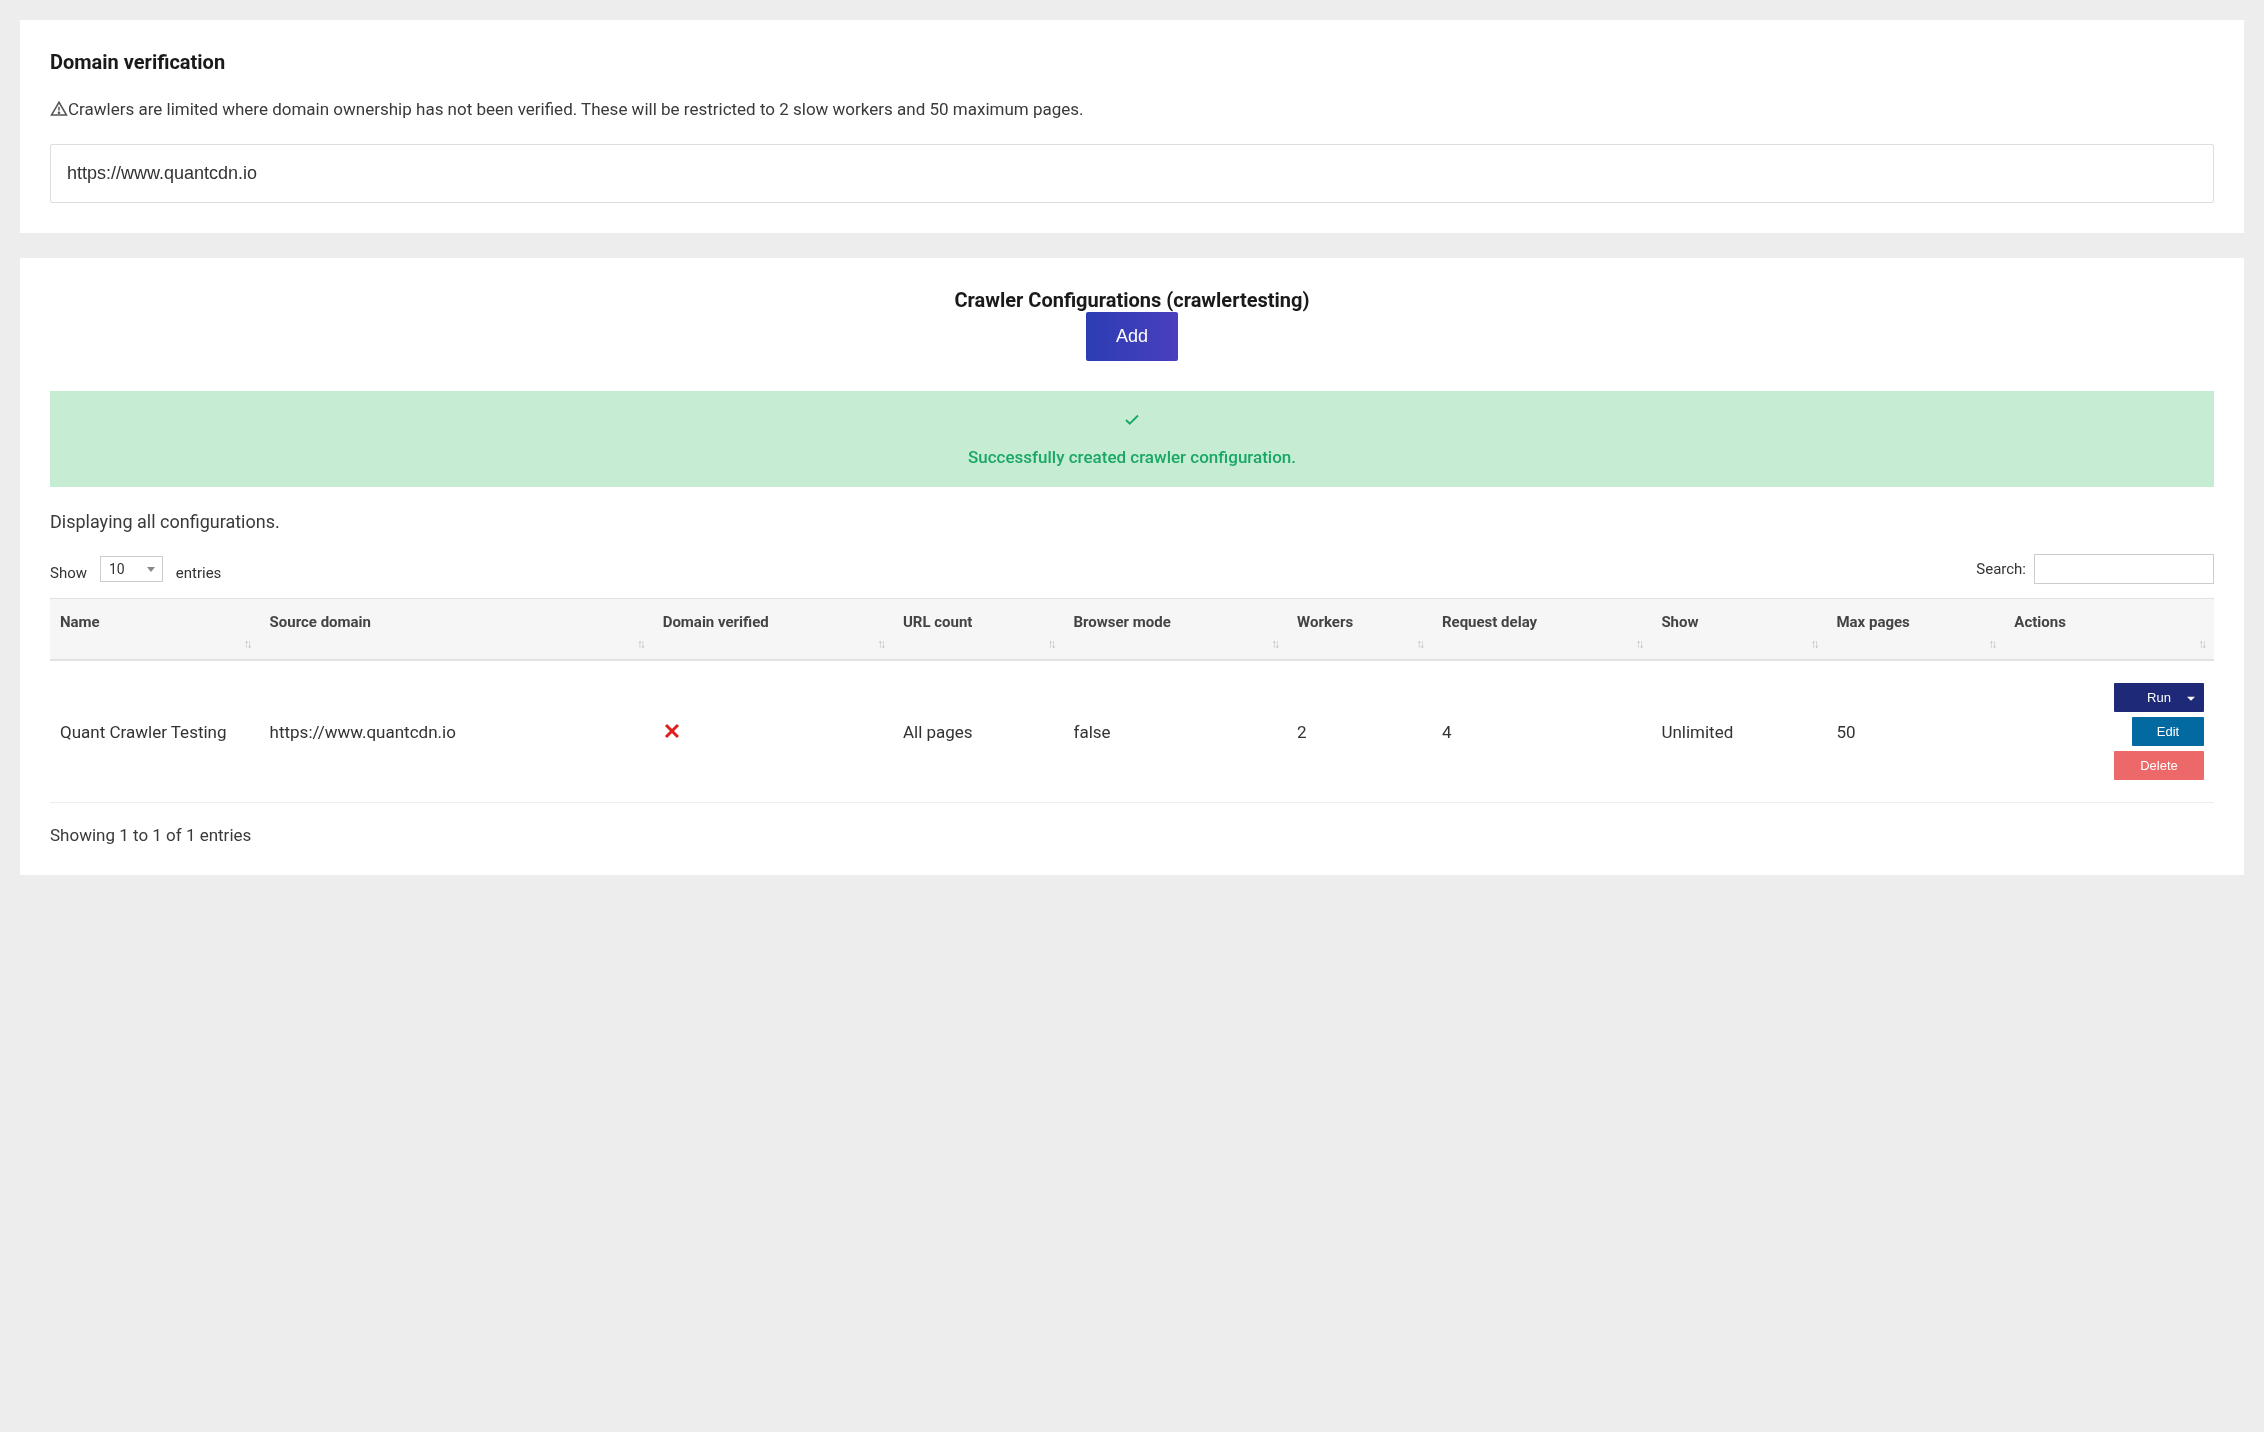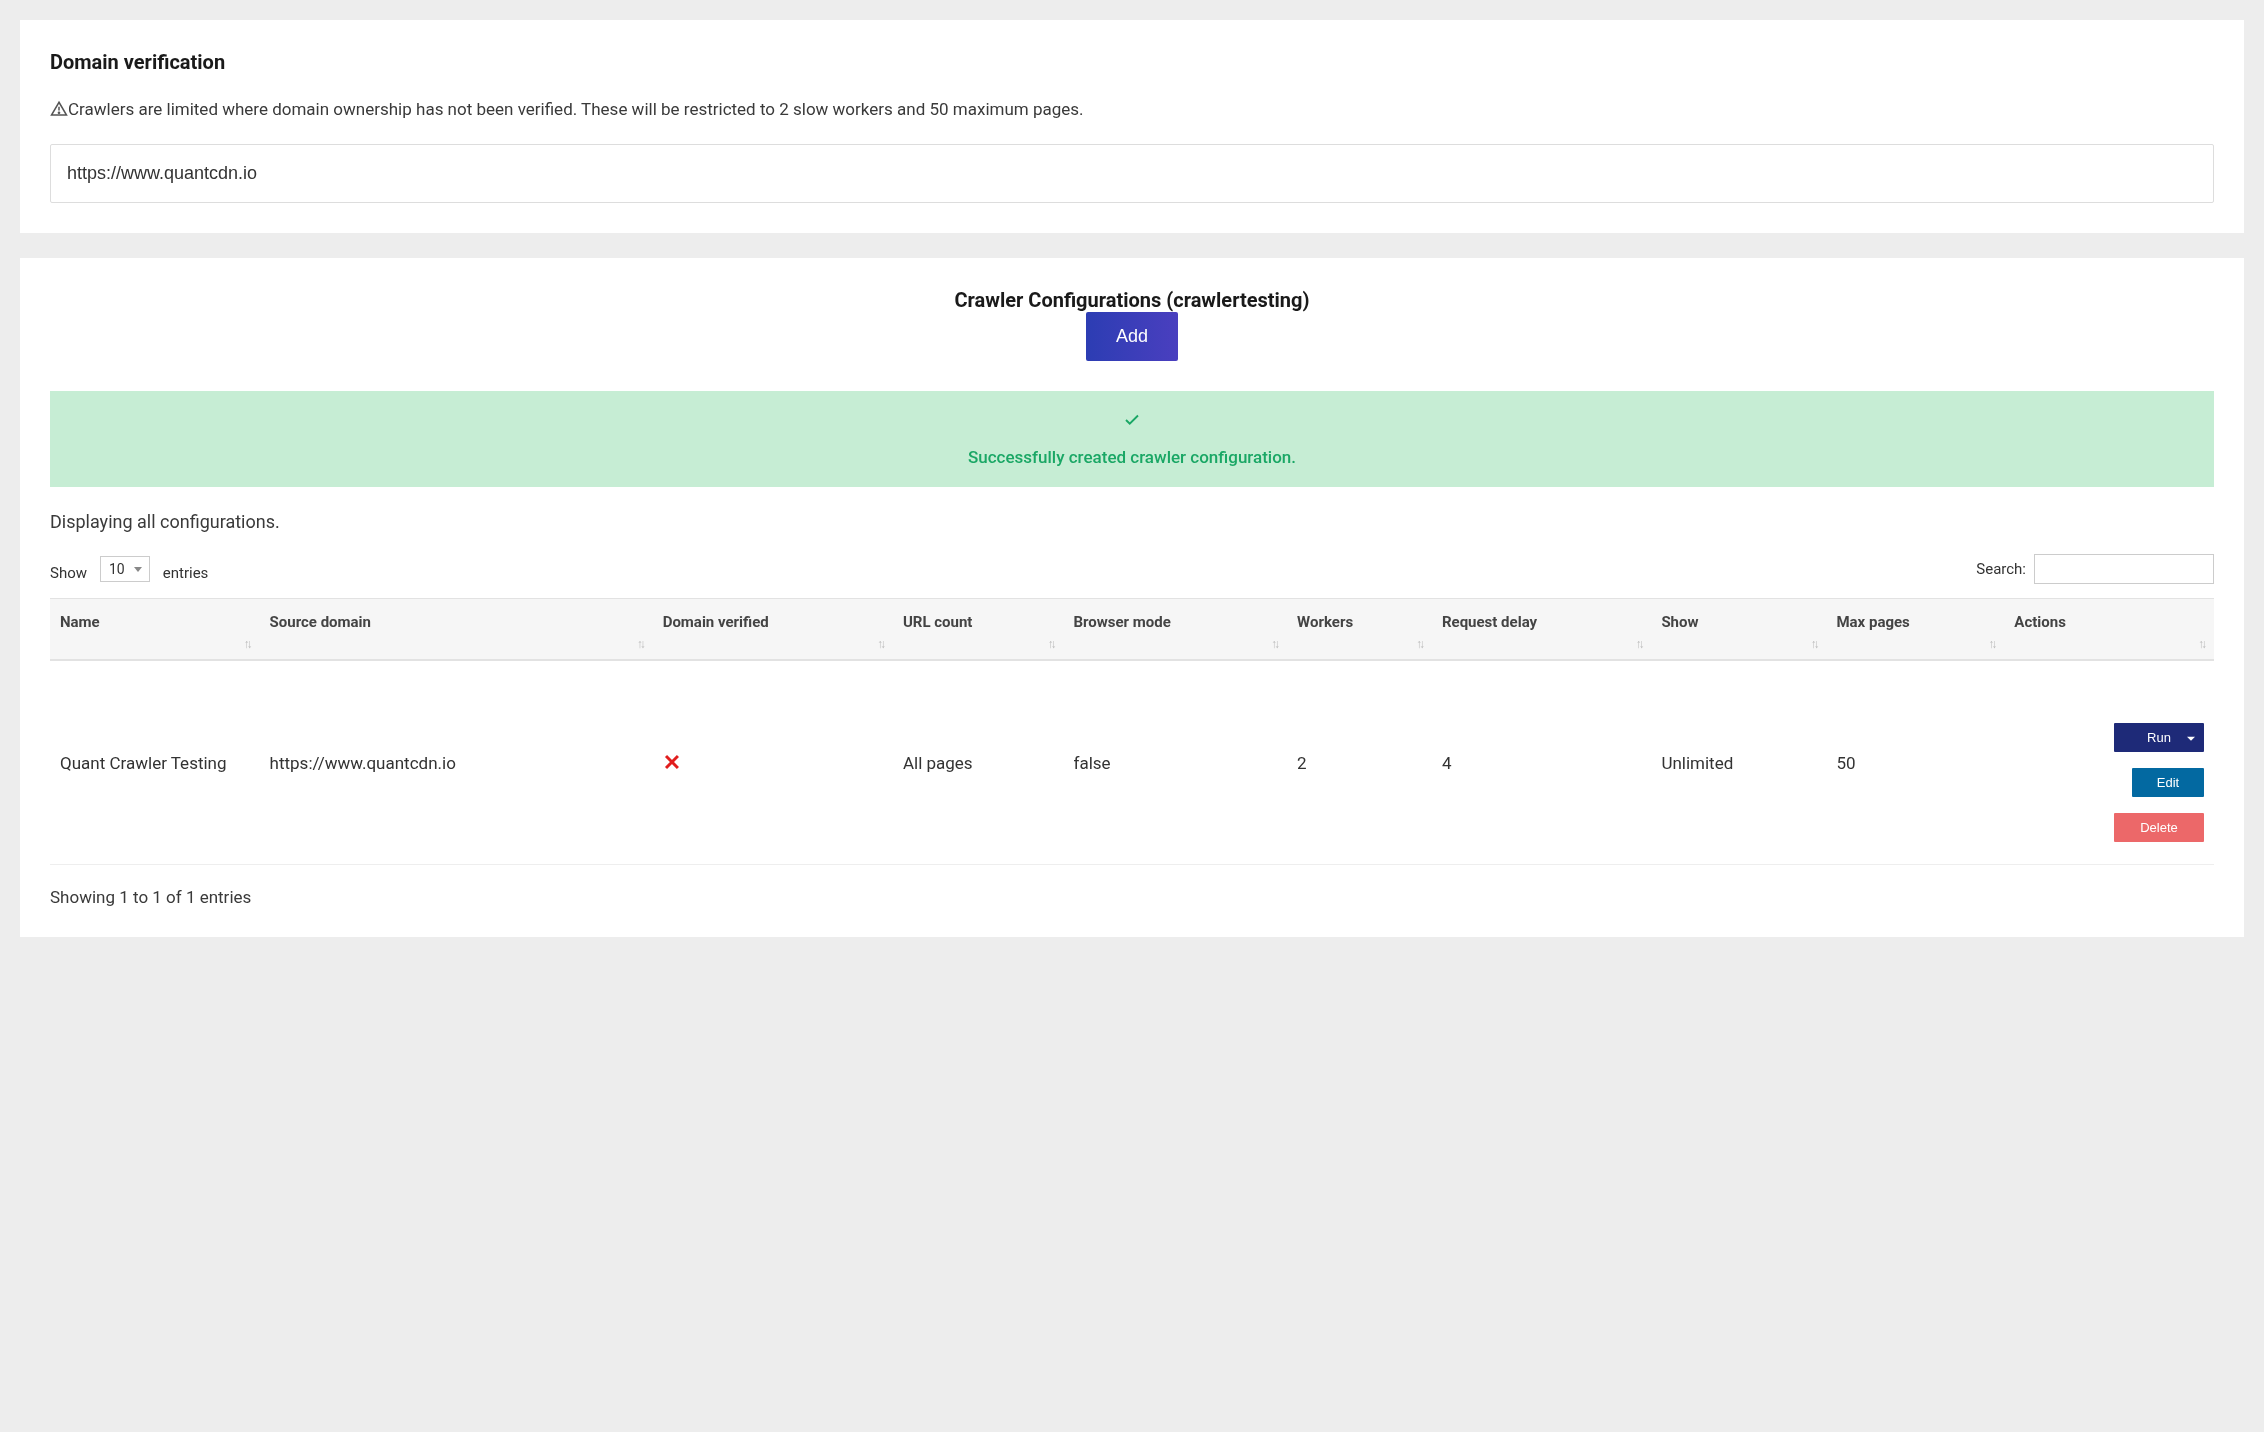--- a/index.html
+++ b/index.html
@@ -96,21 +96,21 @@
     .show-entries {
       display: flex;
       align-items: flex-end;
       gap: 13px;
     }
     .entries-select {
       position: relative;
       display: inline-flex;
       align-items: center;
       border: 1px solid #ccc;
-      padding: 4px 24px 4px 8px;
+      padding: 4px 37px 4px 8px;
       font-size: 14px;
     }
     .entries-select::after {
       content: "";
       position: absolute;
       right: 7px;
       width: 0; height: 0;
       border-left: 4px solid transparent;
       border-right: 4px solid transparent;
       border-top: 5px solid #888;
@@ -158,23 +158,22 @@
       border-bottom: 1px solid #eee;
     }
     .x-icon {
       color: #e11d1d;
       font-size: 22px;
       font-weight: 900;
     }
     .action-btns {
       display: flex;
       flex-direction: column;
-      gap: 16px;
+      gap: 5px;
       align-items: flex-end;
-      margin-top: 40px;
     }
     .btn {
       color: #fff;
       border: none;
       padding: 7px 0;
       font-size: 13px;
       width: 90px;
       text-align: center;
       cursor: pointer;
       border-radius: 1px;

